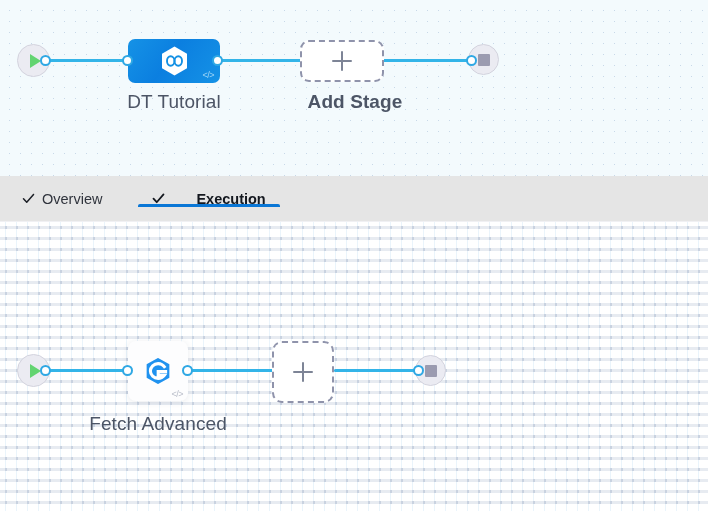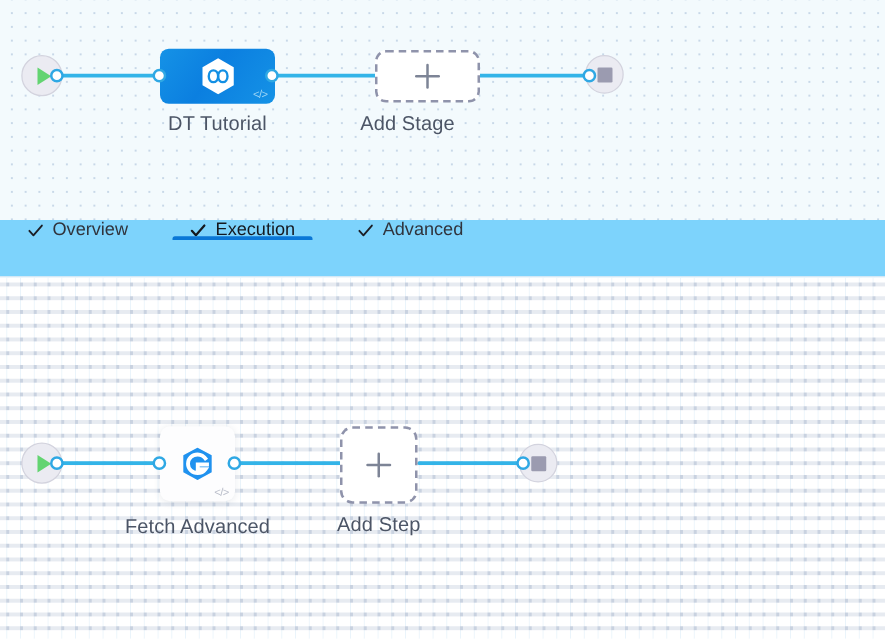--- a/index.html
+++ b/index.html
@@ -54,21 +54,21 @@
   }
   .play-tri {
     width: 0; height: 0; border-left: 11px solid #63d471;
     border-top: 7px solid transparent; border-bottom: 7px solid transparent;
     margin-left: 3px;
   }
   .stop-sq { background: #9b9bb0; border-radius: 1px; }
 
   .node-label {
     position: absolute; text-align: center;
-    color: #4c5566; font-size: 16px; letter-spacing: .1px; white-space: nowrap;
+    color: #4c5566; font-size: 19px; letter-spacing: .1px; white-space: nowrap;
   }
   .add-box {
     position: absolute; box-sizing: border-box;
     border: 2px dashed #8f93ab; background: #ffffff;
     display: flex; align-items: center; justify-content: center; z-index: 3;
   }
   .plus { position: relative; width: 20px; height: 20px; }
   .plus::before, .plus::after {
     content: ""; position: absolute; background: #7d8496; border-radius: 1px;
   }
@@ -96,31 +96,31 @@
     position: absolute; left: 128px; top: 341px; width: 60px; height: 60px;
     border-radius: 8px; background: #fdfdfe; z-index: 3;
     box-shadow: 0 1px 6px rgba(40,60,90,.10);
     display: flex; align-items: center; justify-content: center;
   }
   #step-node .code-badge { color: #b9bdc9; right: 5px; bottom: 2px; }
 
   
   #tabbar {
     position: absolute; left: 0; top: 176px; width: 708px; height: 46px;
-    background: #7dd3fc; display: flex; align-items: flex-start;
+    background: #e5e5e5; display: flex; align-items: center;
     border-bottom: 1px solid #f0f0f3; box-sizing: border-box;
   }
   .tab {
     position: relative; display: flex; align-items: center; gap: 7px;
     padding: 0 14px; margin-right: 22px; cursor: pointer; user-select: none;
   }
   .tab:first-child { margin-left: 8px; }
   .tab .tick { width: 13px; height: 13px; display: block; flex: none; }
   .tab .tab-label { font-size: 14.5px; color: #30343d; white-space: nowrap; }
-  .tab.active .tab-label { font-weight: normal; color: #14181f; }
+  .tab.active .tab-label { font-weight: bold; color: #14181f; margin-left: 24px; }
   .tab.active::after {
     content: ""; position: absolute; left: 0; right: 0; bottom: 0;
     height: 3px; background: #0a77d6; border-radius: 2px 2px 0 0;
   }
 </style>
 </head>
 <body>
 
 <div id="app">
 
@@ -145,21 +145,21 @@
       </svg>
       <span class="code-badge">&lt;/&gt;</span>
     </div>
     <div class="port" style="left:122px; top:55px;"></div>
     <div class="port" style="left:212px; top:55px;"></div>
     <div class="node-label" style="left:98px; top:91px; width:152px;">DT Tutorial</div>
 
     <div class="add-box" style="left:300px; top:40px; width:84px; height:42px; border-radius:9px;">
       <div class="plus"></div>
     </div>
-    <div class="node-label" style="left:250px; top:91px; width:152px;">Add Stage</div>
+    <div class="node-label" style="left:279px; top:91px; width:152px;font-weight:bold;">Add Stage</div>
 
     <div class="endcap" style="left:468px; top:44px; width:31px; height:31px;">
       <div class="stop-sq" style="width:12px; height:12px;"></div>
     </div>
     <div class="port" style="left:466px; top:55px;"></div>
   </div>
 
   <div id="tabbar">
 
     <div class="tab">
@@ -171,26 +171,20 @@
 
 
 
     <div class="tab active">
       <svg class="tick" viewBox="0 0 14 14">
         <path d="M1.6 7.2 L5.1 11 L12.4 2.6" fill="none" stroke="#14181f" stroke-width="1.9" stroke-linecap="round" stroke-linejoin="round"></path>
       </svg>
       <span class="tab-label">Execution</span>
     </div>
 
-    <div class="tab">
-      <svg class="tick" viewBox="0 0 14 14">
-        <path d="M1.6 7.2 L5.1 11 L12.4 2.6" fill="none" stroke="#1c1f26" stroke-width="1.6" stroke-linecap="round" stroke-linejoin="round"></path>
-      </svg>
-      <span class="tab-label">Advanced</span>
-    </div>
   </div>
 
   <div class="canvas" id="step-canvas">
 
     <div class="conn" style="left:44px; top:147px; width:90px;"></div>
     <div class="conn" style="left:186px; top:147px; width:92px;"></div>
     <div class="conn" style="left:334px; top:147px; width:86px;"></div>
 
     <div class="endcap" style="left:17px; top:132px; width:33px; height:33px;">
       <div class="play-tri"></div>
@@ -205,21 +199,20 @@
       </svg>
       <span class="code-badge">&lt;/&gt;</span>
     </div>
     <div class="port" style="left:122px; top:143px;"></div>
     <div class="port" style="left:182px; top:143px;"></div>
     <div class="node-label" style="left:82px; top:191px; width:152px;">Fetch Advanced</div>
 
     <div class="add-box" style="left:272px; top:119px; width:62px; height:62px; border-radius:10px;">
       <div class="plus"></div>
     </div>
-    <div class="node-label" style="left:227px; top:190px; width:152px;">Add Step</div>
 
     <div class="endcap" style="left:415px; top:133px; width:31px; height:31px;">
       <div class="stop-sq" style="width:12px; height:12px;"></div>
     </div>
     <div class="port" style="left:413px; top:143px;"></div>
   </div>
 
 </div>
 
 </body></html>

